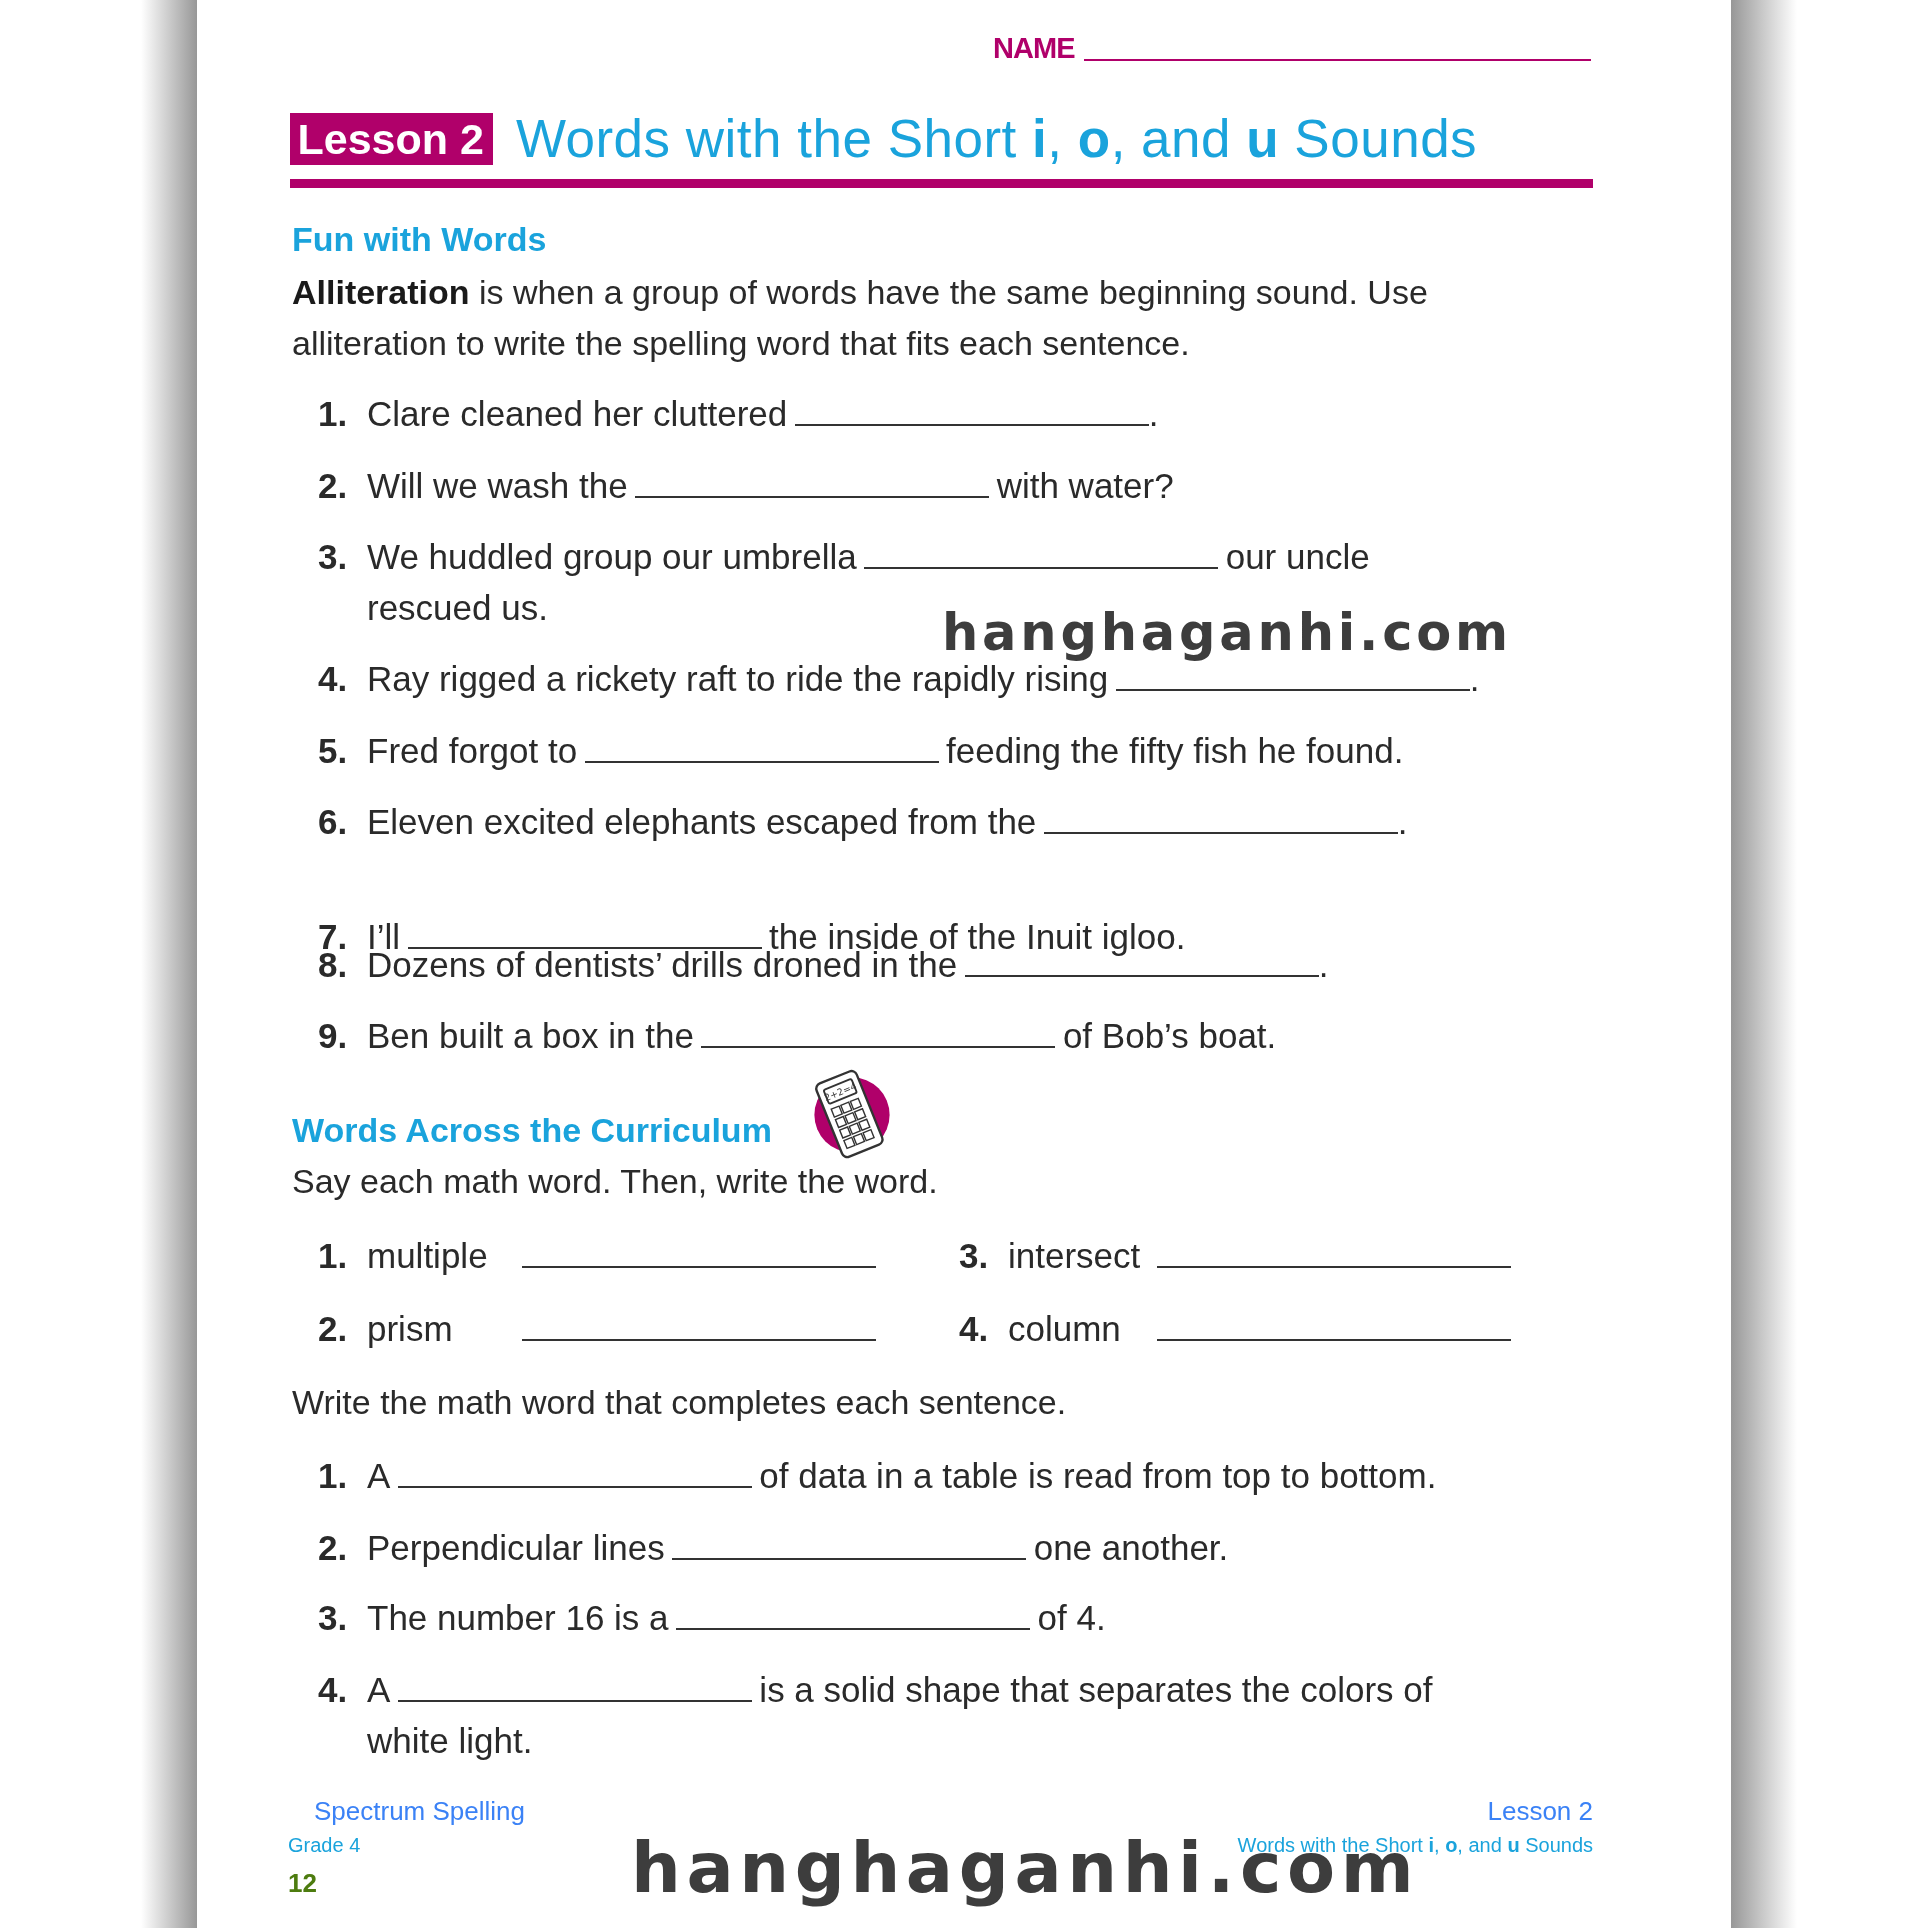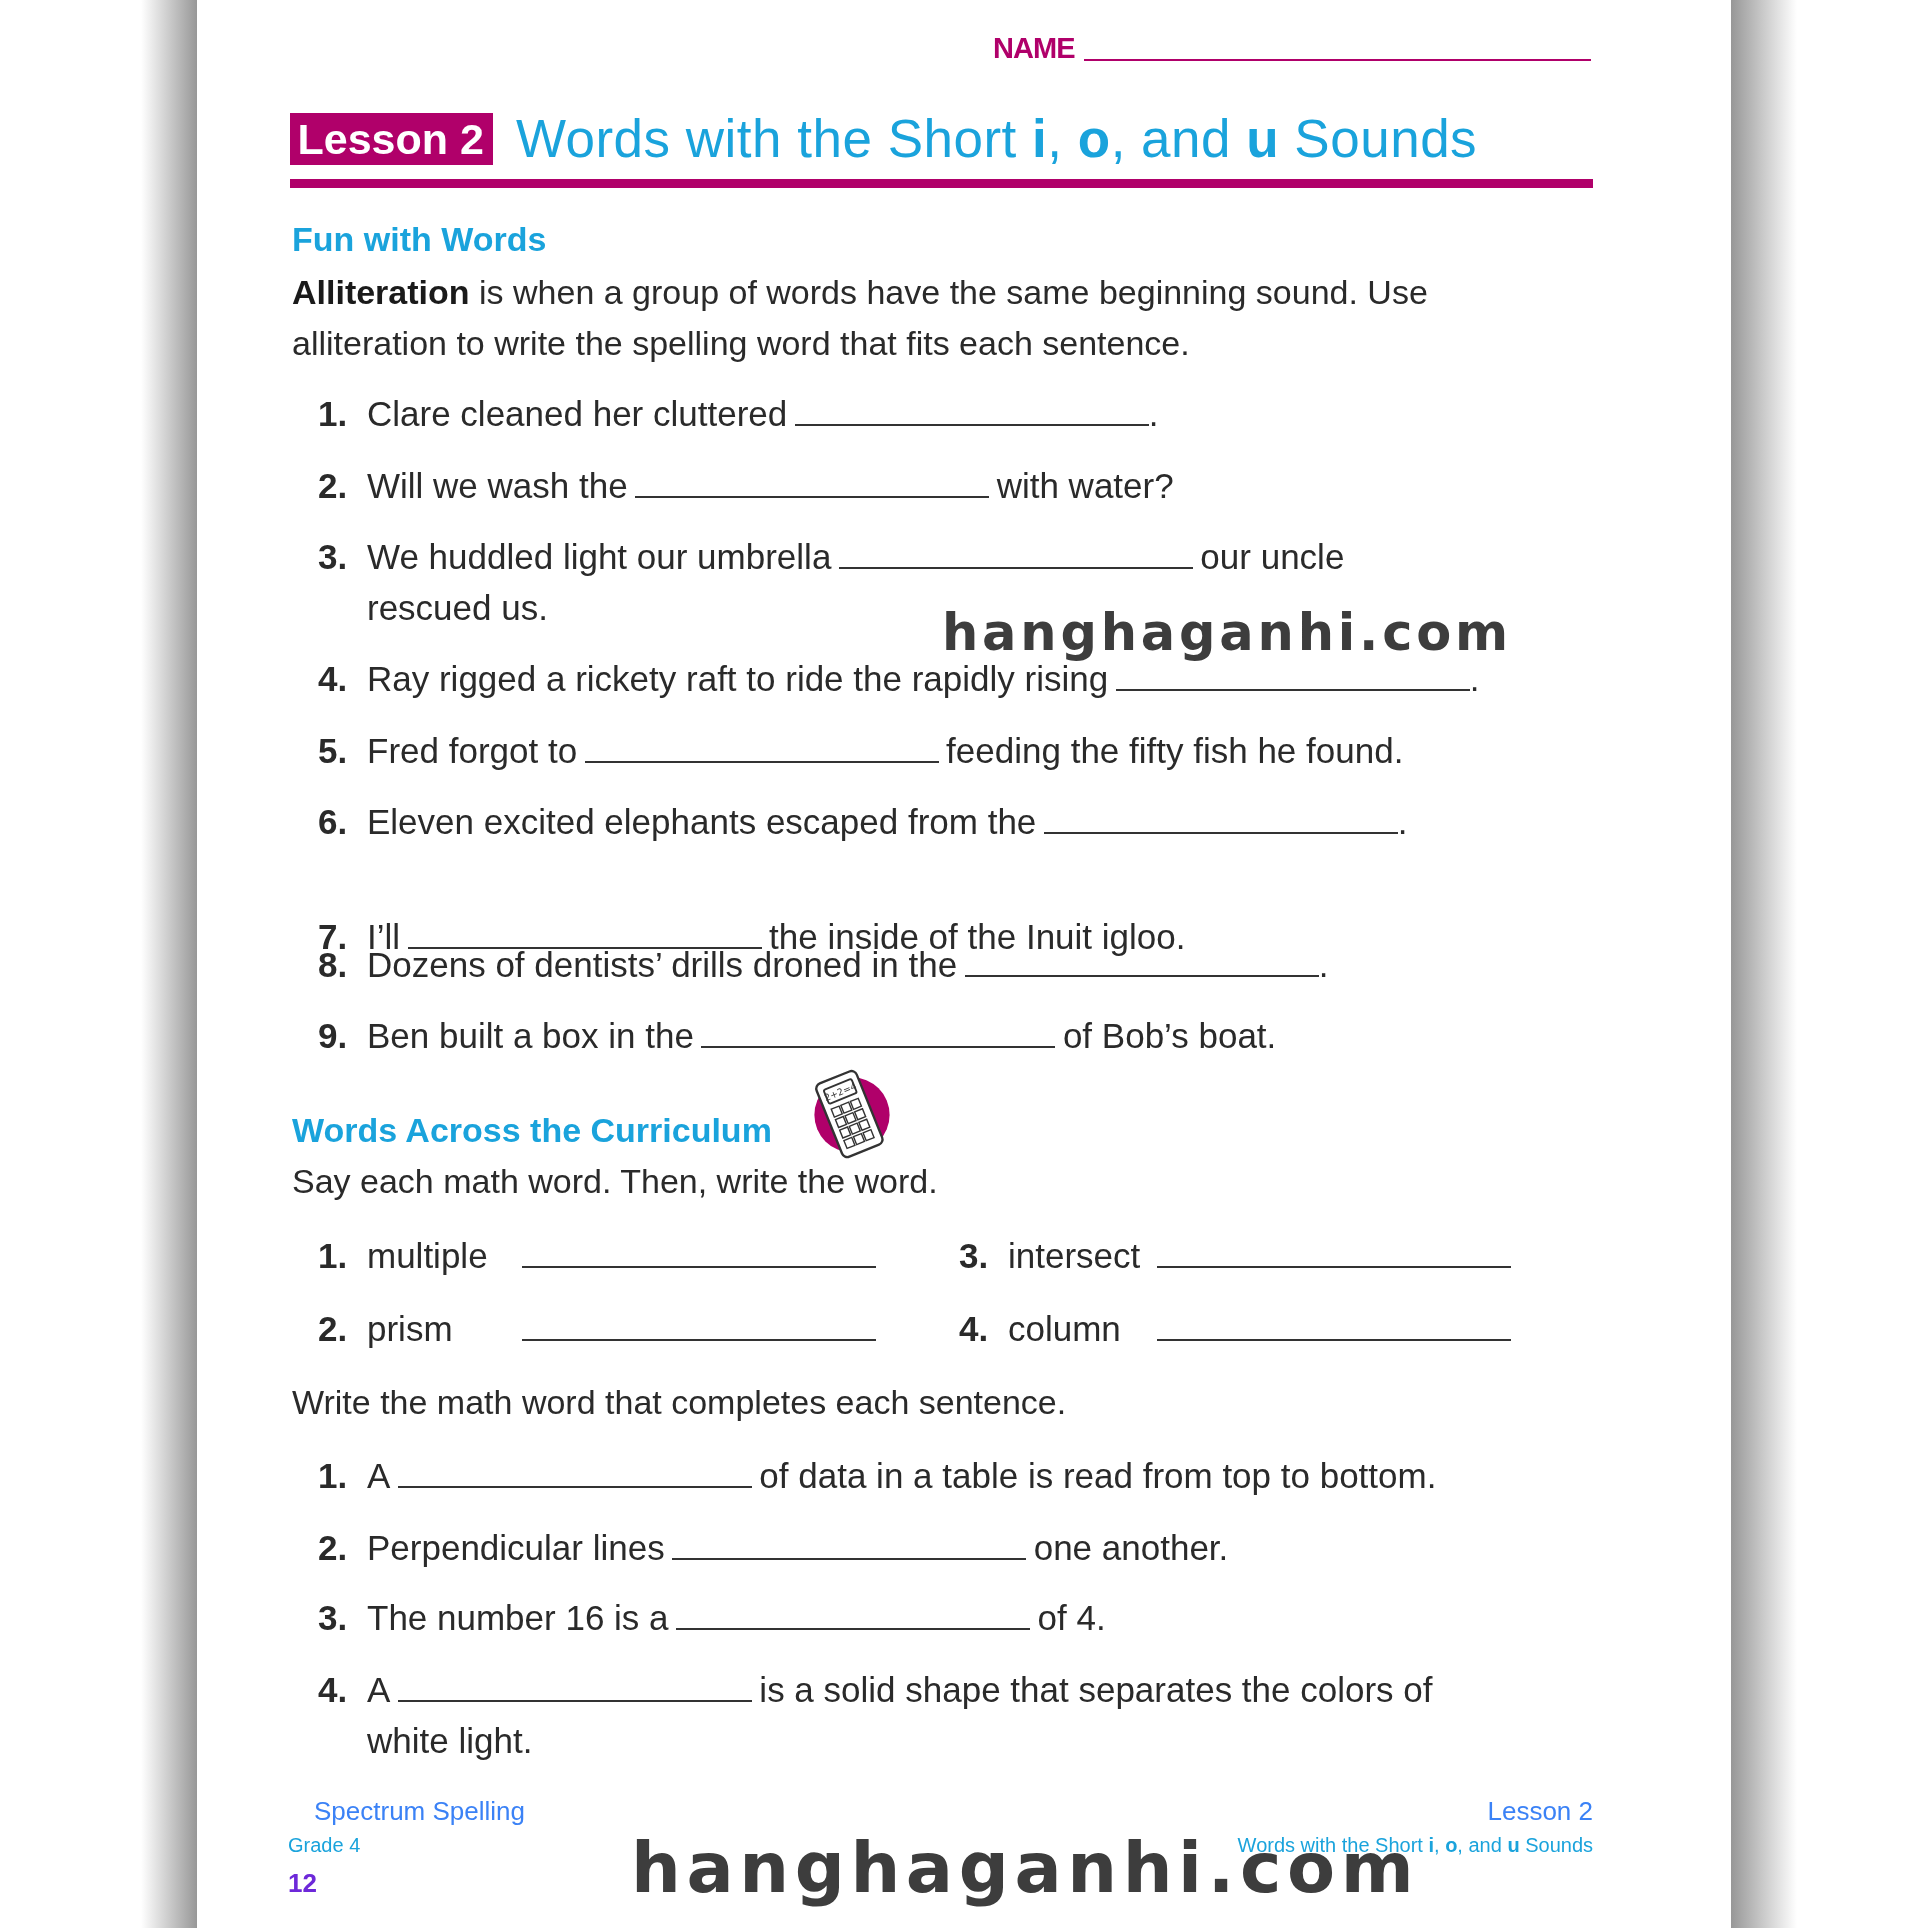--- a/index.html
+++ b/index.html
@@ -65,21 +65,21 @@
   .blank {
     display: inline-block; width: 354px; height: 0;
     border-bottom: 2.8px solid #333; vertical-align: baseline; margin: 0 7.5px;
   }
   .cont { padding-left: 49px; }
   .calc-icon { left: 805px; top: 1066px; width: 94px; height: 94px; }
   .footer-left { left: 288px; top: 1794px; font-family: "Liberation Sans", sans-serif; }
   .footer-right { right: 335px; top: 1794px; text-align: right; font-family: "Liberation Sans", sans-serif; }
   .f-small { font-size: 26px; line-height: 34px; color: #3b82f6; margin-left: 26px; }
   .f-blue { font-size: 20px; line-height: 34px; color: #1aa3dc; }
-  .f-page { font-size: 26px; font-weight: bold; color: #6d28d9; margin-top: 5.6px; }
+  .f-page { font-size: 26px; font-weight: bold; color: #4d7c0f; margin-top: 5.6px; }
   .watermark {
     font-family: "DejaVu Sans", sans-serif; color: #3d3d3d; font-weight: bold; letter-spacing: 3.8px;
   }
   .wm1 { left: 942px; top: 603px; font-size: 51px; }
   .wm2 { left: 631px; top: 1827px; font-size: 70px; letter-spacing: 5.6px; }
 </style>
 </head>
 <body>
 
 <div class="shadow-left"></div>
@@ -99,21 +99,21 @@
 
 <div class="abs section-head" style="left:292px; top:220px;">Fun with Words</div>
 <div class="abs body-text" style="left:292px; top:267px; width:1309px;">
   <div><b>Alliteration</b><span> is when a group of words have the same beginning sound. Use</span></div>
   <div>alliteration to write the spelling word that fits each sentence.</div>
 </div>
 
 <div id="fww-items">
     <div class="item" style="top: 388px;"><span class="num">1.</span><span>Clare cleaned her cluttered</span><span class="blank" style="margin-right: 0px;"></span><span>.</span></div>
     <div class="item" style="top: 460px;"><span class="num">2.</span><span>Will we wash the</span><span class="blank"></span><span>with water?</span></div>
-    <div class="item" style="top: 531px;"><span class="num">3.</span><span>We huddled light our umbrella</span><span class="blank"></span><span>our uncle</span></div>
+    <div class="item" style="top: 531px;"><span class="num">3.</span><span>We huddled group our umbrella</span><span class="blank"></span><span>our uncle</span></div>
     <div class="item cont" style="top: 582px;">rescued us.</div>
     <div class="item" style="top: 653px;"><span class="num">4.</span><span>Ray rigged a rickety raft to ride the rapidly rising</span><span class="blank" style="margin-right: 0px;"></span><span>.</span></div>
     <div class="item" style="top: 725px;"><span class="num">5.</span><span>Fred forgot to</span><span class="blank"></span><span>feeding the fifty fish he found.</span></div>
     <div class="item" style="top: 796px;"><span class="num">6.</span><span>Eleven excited elephants escaped from the</span><span class="blank" style="margin-right: 0px;"></span><span>.</span></div>
     <div class="item" style="top: 911px;"><span class="num">7.</span><span>I’ll</span><span class="blank"></span><span>the inside of the Inuit igloo.</span></div>
     <div class="item" style="top: 939px;"><span class="num">8.</span><span>Dozens of dentists’ drills droned in the</span><span class="blank" style="margin-right: 0px;"></span><span>.</span></div>
     <div class="item" style="top: 1010px;"><span class="num">9.</span><span>Ben built a box in the</span><span class="blank"></span><span>of Bob’s boat.</span></div>
   </div>
 
 <div class="abs section-head" style="left:292px; top:1111px;">Words Across the Curriculum</div>

